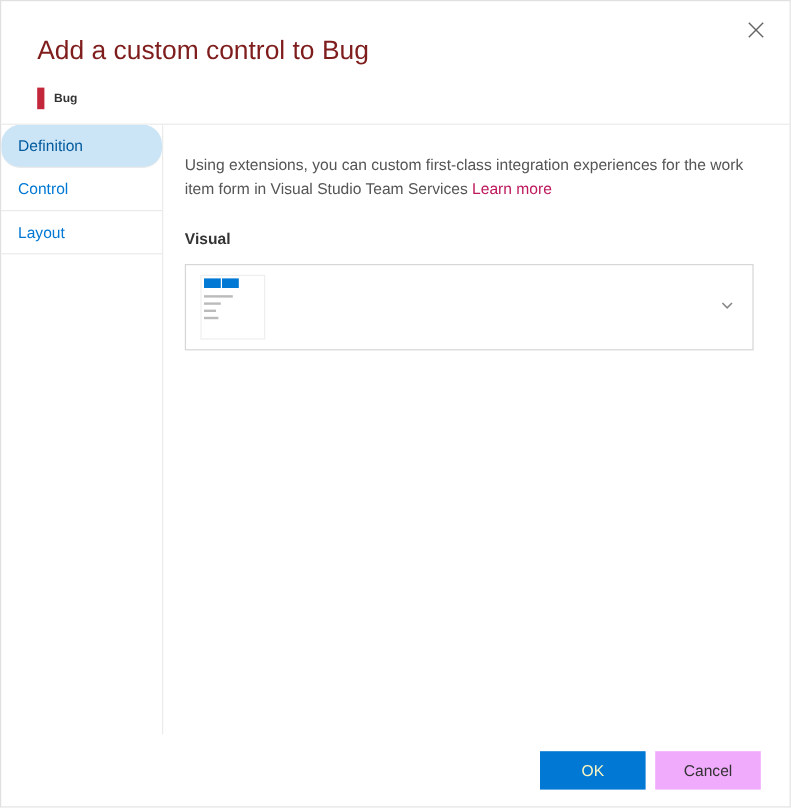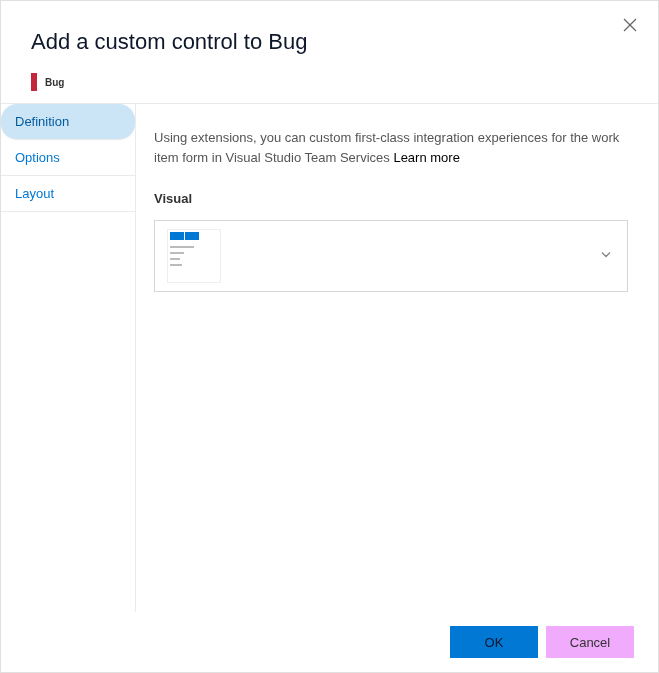--- a/index.html
+++ b/index.html
@@ -27,21 +27,21 @@
     display: flex; align-items: center; justify-content: center;
     cursor: pointer;
     color: #666;
   }
   .header {
     padding: 28px 30px 8px 30px;
   }
   .title {
     font-size: 22px;
     font-weight: 300;
-    color: #0f172a;
+    color: #7f1d1d;
     margin: 0 0 18px 0;
   }
   .wit-row {
     display: flex;
     align-items: center;
     gap: 8px;
     margin-bottom: 4px;
   }
   .wit-color {
     width: 6px;
@@ -82,21 +82,21 @@
     padding: 24px 30px 10px 18px;
     overflow-y: auto;
   }
   .desc {
     color: #555;
     font-size: 13px;
     line-height: 1.5;
     margin-bottom: 24px;
   }
   .desc a {
-    color: #000000;
+    color: #be185d;
     text-decoration: none;
     cursor: pointer;
   }
   .section-label {
     font-weight: 600;
     color: #333;
     margin-bottom: 14px;
     font-size: 13px;
   }
   .control-card {
@@ -150,21 +150,21 @@
     gap: 8px;
   }
   .btn {
     min-width: 88px;
     height: 32px;
     border: none;
     font-size: 13px;
     cursor: pointer;
     display:flex;align-items:center;justify-content:center;
   }
-  .btn-primary { background:#0078d4; color:#0f172a; }
+  .btn-primary { background:#0078d4; color:#fef9c3; }
   .btn-secondary { background:#f0abfc; color:#333; }
 </style>
 </head>
 <body>
 
 <div class="dialog">
 
   <div class="close-btn">
     <svg width="14" height="14" viewBox="0 0 14 14">
         <line x1="1" y1="1" x2="13" y2="13" stroke="#666" stroke-width="1.2"></line>
@@ -180,21 +180,21 @@
     </div>
   </div>
 
   <div class="body">
 
     <div class="sidebar">
       <div class="sidebar-item active">
         <span>Definition</span>
       </div>
       <div class="sidebar-item">
-        <span>Options</span>
+        <span>Control</span>
       </div>
       <div class="sidebar-item">
         <span>Layout</span>
       </div>
     </div>
 
     <div class="main">
       <div class="desc">
         <span>Using extensions, you can custom first-class integration experiences for the work item form in Visual Studio Team Services </span><a>Learn more</a>
       </div>

